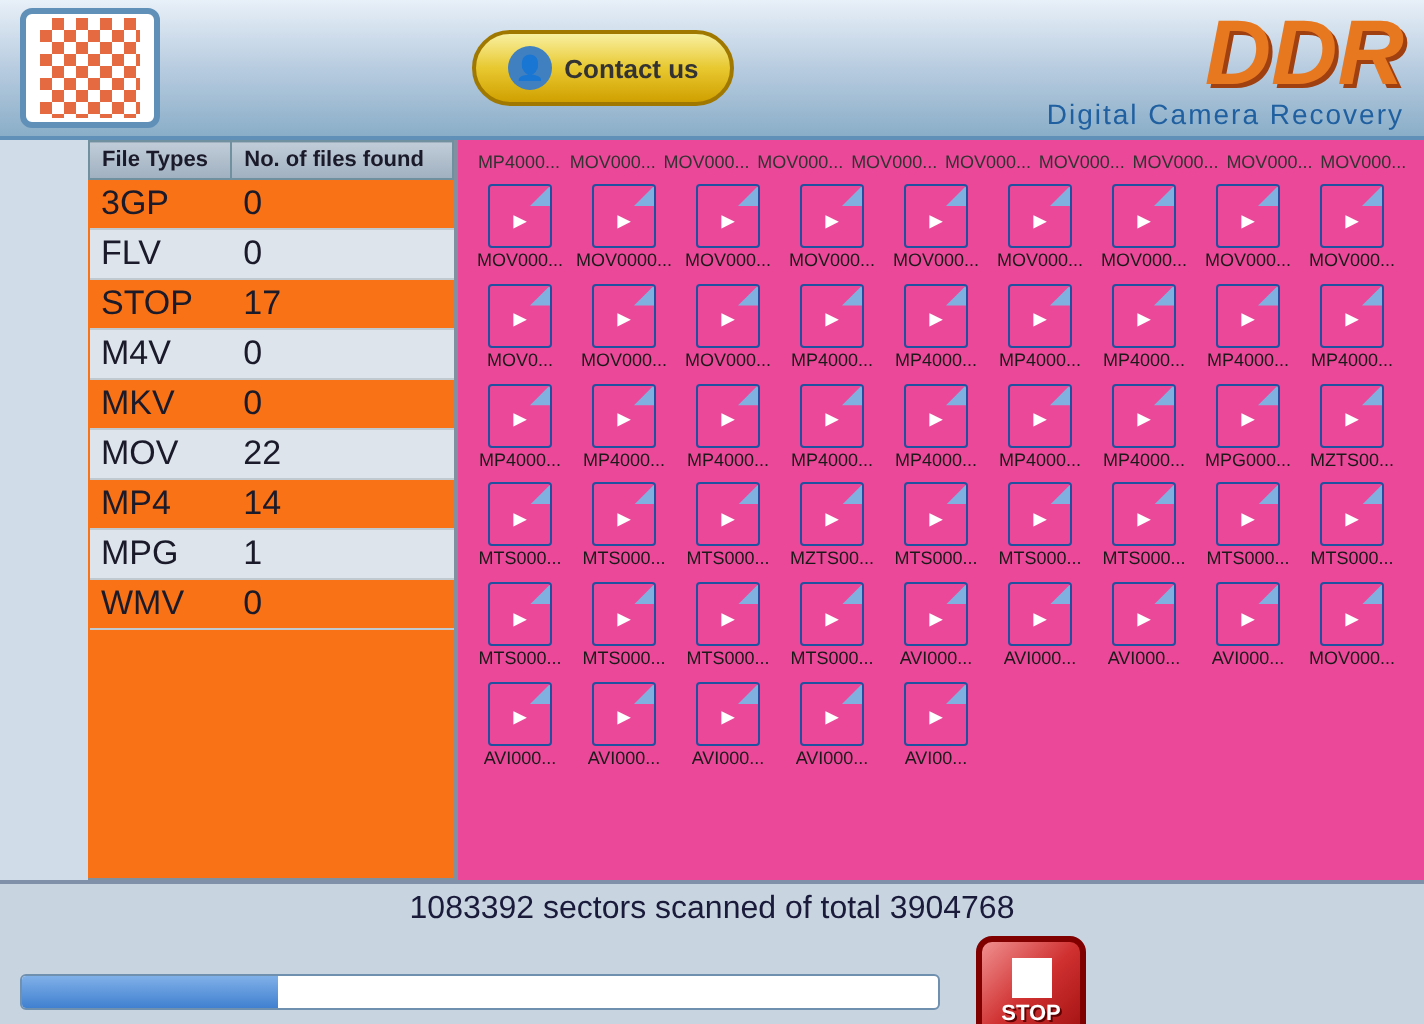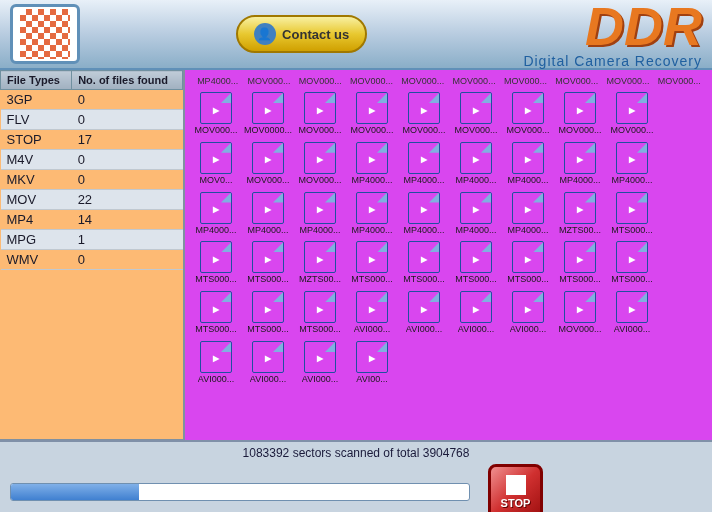--- a/index.html
+++ b/index.html
@@ -69,21 +69,21 @@
       justify-content: center;
       color: white;
       font-size: 12px;
     }
 
     #ddr-logo {
       text-align: right;
     }
 
     #ddr-title {
-      font-size: 54px;
+      font-size: 46px;
       font-weight: bold;
       color: #e87820;
       line-height: 1;
       text-shadow: 2px 2px 0 #a04010;
       font-style: italic;
     }
 
     #ddr-subtitle {
       font-size: 14px;
       color: #2060a0;
@@ -96,57 +96,58 @@
       display: flex;
       width: 712px;
       height: 370px;
       background: #d0dce8;
     }
 
     
     #left-panel {
       width: 185px;
       min-width: 185px;
-      background: #fdba74;
+      background: #f97316;
       border-right: 2px solid #8090a0;
       border-bottom: 1px solid #8090a0;
+      margin-left: 44px;
     }
 
     #file-types-table {
       width: 100%;
       border-collapse: collapse;
     }
 
     #file-types-table th {
       background: linear-gradient(180deg, #c0ccd8, #a0b0c0);
       border: 1px solid #7090a0;
       padding: 3px 6px;
       text-align: left;
       font-size: 11px;
       font-weight: bold;
       color: #1a1a2a;
     }
 
     #file-types-table td {
       border-bottom: 1px solid #c0c8d0;
       padding: 2px 6px;
-      font-size: 13px;
+      font-size: 17px;
       color: #1a1a2a;
     }
 
     #file-types-table tr:nth-child(even) td {
       background: #dde4ec;
     }
 
     
     #right-panel {
       flex: 1;
       overflow-y: scroll;
       overflow-x: hidden;
-      background: #d946ef;
+      background: #ec4899;
       padding: 4px;
     }
 
     #right-panel::-webkit-scrollbar {
       width: 16px;
     }
     #right-panel::-webkit-scrollbar-track {
       background: #d0d8e0;
     }
     #right-panel::-webkit-scrollbar-thumb {
@@ -520,20 +521,26 @@
         <div class="file-item">
         <div class="file-icon">
           <span class="file-icon-inner">▶</span>
         </div>
         <span class="file-label">MP4000...</span>
       </div>
         <div class="file-item">
         <div class="file-icon">
           <span class="file-icon-inner">▶</span>
         </div>
+        <span class="file-label">MPG000...</span>
+      </div>
+        <div class="file-item">
+        <div class="file-icon">
+          <span class="file-icon-inner">▶</span>
+        </div>
         <span class="file-label">MZTS00...</span>
       </div>
         <div class="file-item">
         <div class="file-icon">
           <span class="file-icon-inner">▶</span>
         </div>
         <span class="file-label">MTS000...</span>
       </div>
         <div class="file-item">
         <div class="file-icon">
@@ -667,21 +674,21 @@
         </div>
         <span class="file-label">AVI00...</span>
       </div>
       </div>
   </div>
 
 </div>
 
 <div class="combined-bottom">
   <div class="scan-row">
-    <span style="font-size:12px;color:#1a1a3a;">1083392 sectors scanned of total 3904768</span>
+    <span style="font-size:16px;color:#1a1a3a;">1083392 sectors scanned of total 3904768</span>
   </div>
   <div class="progress-row">
     <div id="progress-bar-container">
       <div id="progress-bar-fill" style="width: 28%;"></div>
     </div>
     <button id="stop-btn" style="
       width:55px;height:55px;
       background:linear-gradient(135deg,#f09090,#d03030,#a01010);
       border:3px solid #800000;border-radius:8px;
       display:flex;flex-direction:column;align-items:center;justify-content:center;

